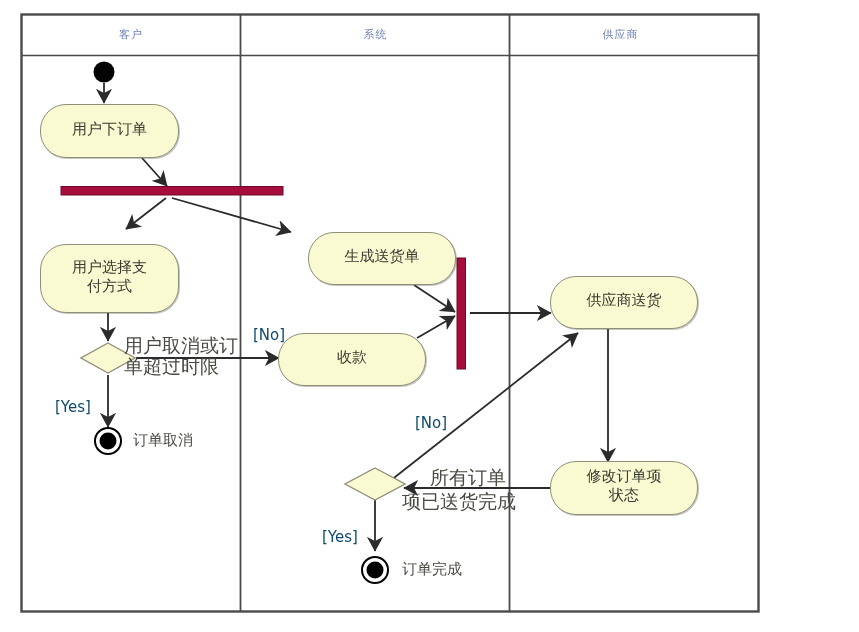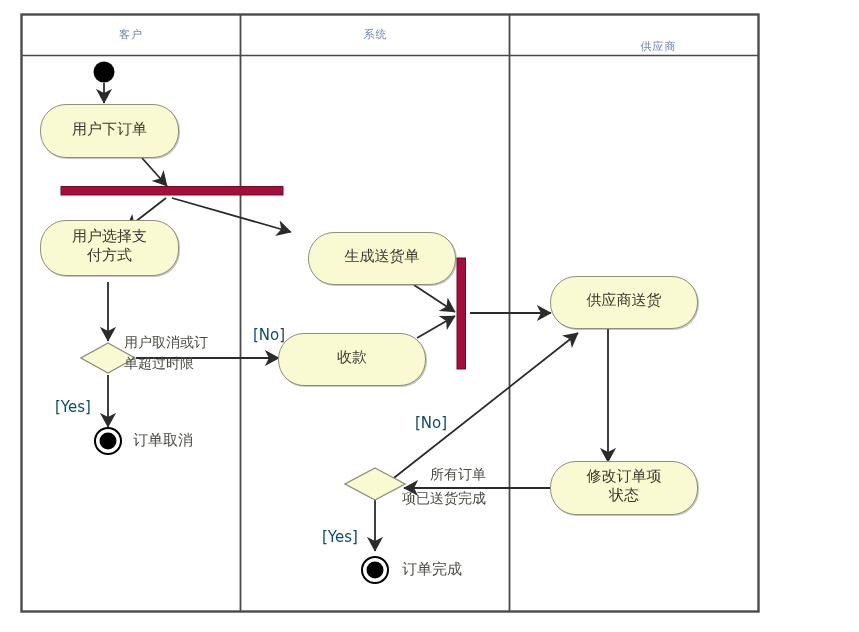--- a/index.html
+++ b/index.html
@@ -41,21 +41,21 @@
     display: flex;
     align-items: center;
     justify-content: center;
     text-align: center;
     line-height: 1.25;
     box-shadow: 1px 1px 0 rgba(90,90,80,0.35);
   }
   .edge-label {
     position: absolute;
     color: #4a4a42;
-    font-size: 14px;
+    font-size: 19px;
     font-family: "DejaVu Sans", sans-serif;
     white-space: nowrap;
     line-height: 1.2;
   }
   .edge-label.dark {
     color: #0c4a6e;
     font-size: 15px;
   }
   .end-label {
     position: absolute;
@@ -130,25 +130,25 @@
   </g>
 
   <g>
     <circle cx="375" cy="570" r="13" fill="#ffffff" stroke="#000000" stroke-width="2"></circle>
     <circle cx="375" cy="570" r="8.5" fill="#000000"></circle>
   </g>
 </svg>
 
 <div class="lane-title" style="left:21px; top:27px; width:220px;">客户</div>
 <div class="lane-title" style="left:241px; top:27px; width:269px;">系统</div>
-<div class="lane-title" style="left:534px; top:27px; width:249px;margin-top:12px;">供应商</div>
+<div class="lane-title" style="left:496px; top:27px; width:249px;">供应商</div>
 
 <div class="activity" style="left:40px; top:104px; width:139px; height:54px;">用户下订单</div>
 
-<div class="activity" style="left:40px; top:220px; width:139px; height:56px; white-space:pre-line;">用户选择支
+<div class="activity" style="left:40px; top:244px; width:139px; height:69px; white-space:pre-line;">用户选择支
 付方式</div>
 
 <div class="activity" style="left:308px; top:232px; width:148px; height:53px;">生成送货单</div>
 
 <div class="activity" style="left:278px; top:333px; width:148px; height:53px;">收款</div>
 
 <div class="activity" style="left:550px; top:276px; width:148px; height:53px;text-align:center;">供应商送货</div>
 
 <div class="activity" style="left:550px; top:461px; width:148px; height:54px; white-space:pre-line;">修改订单项
 状态</div>

